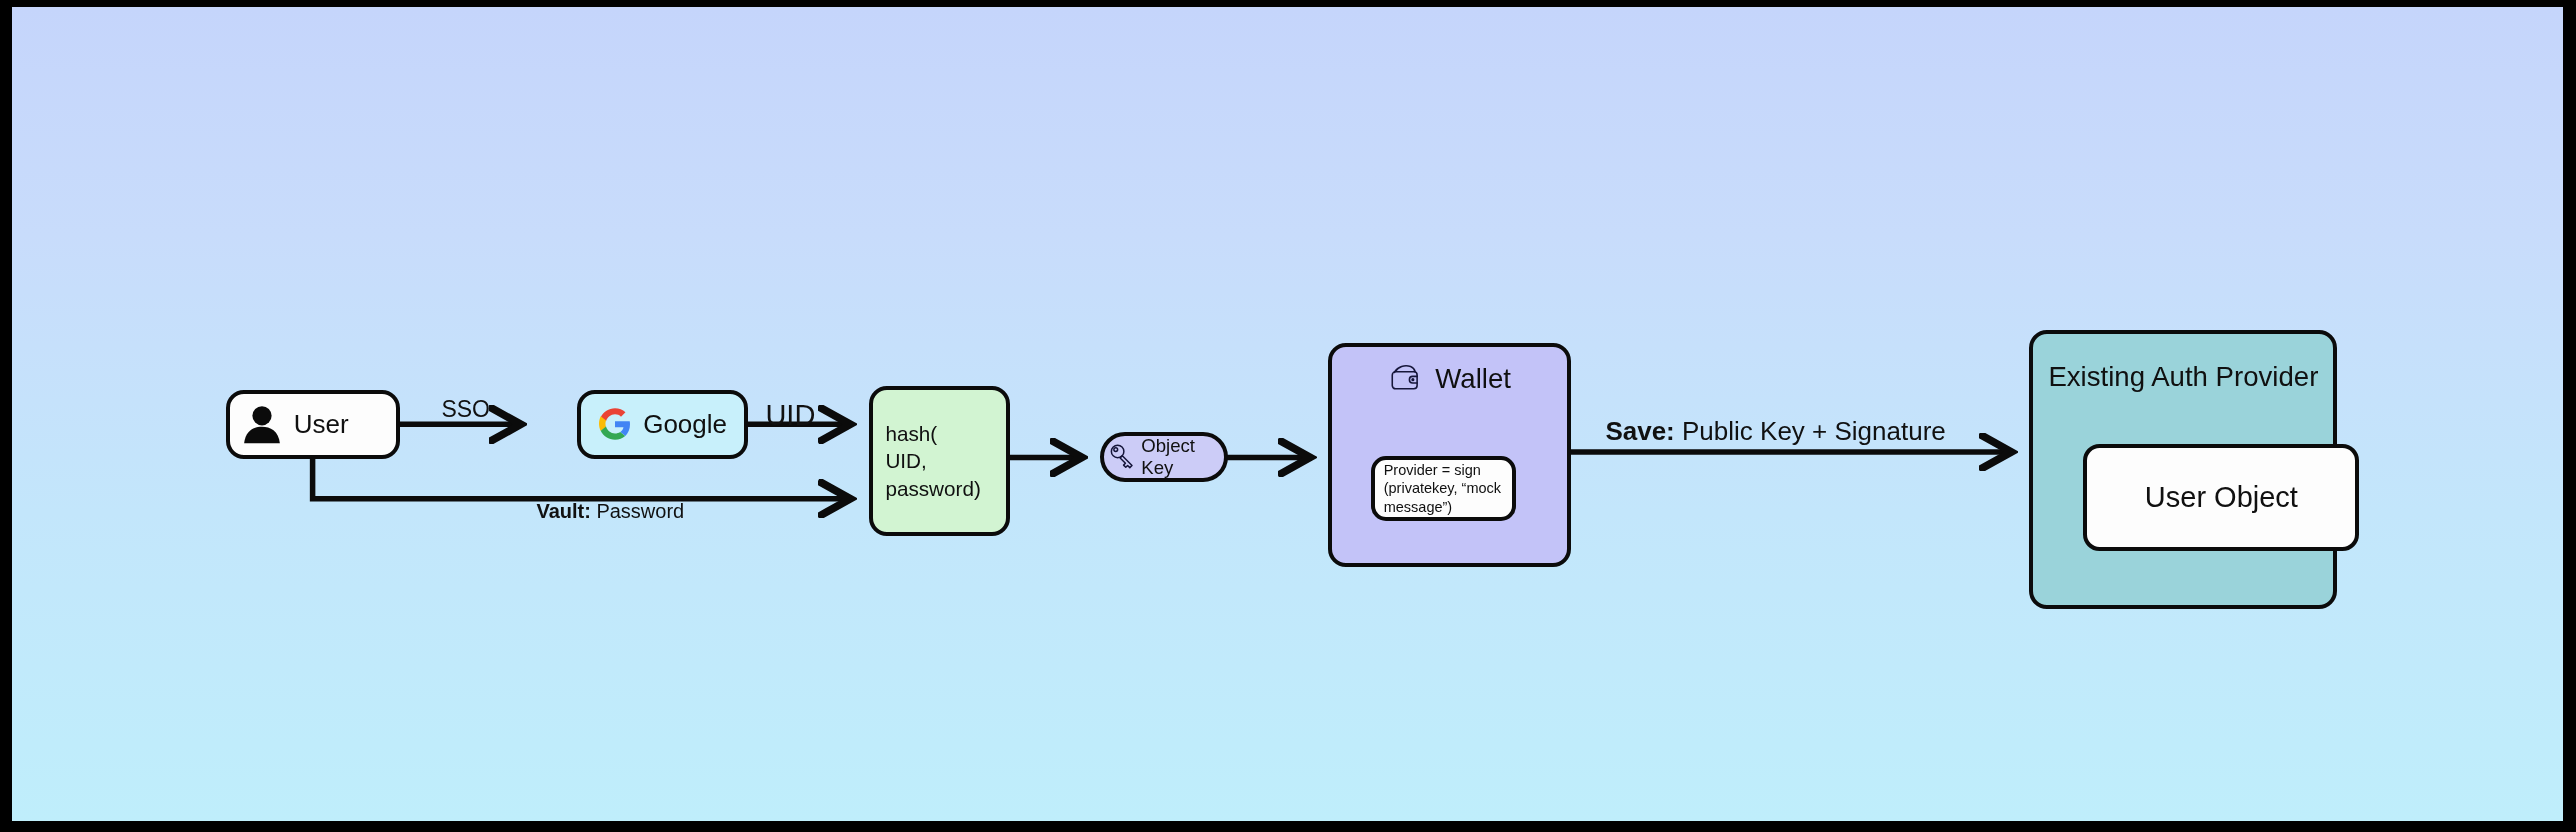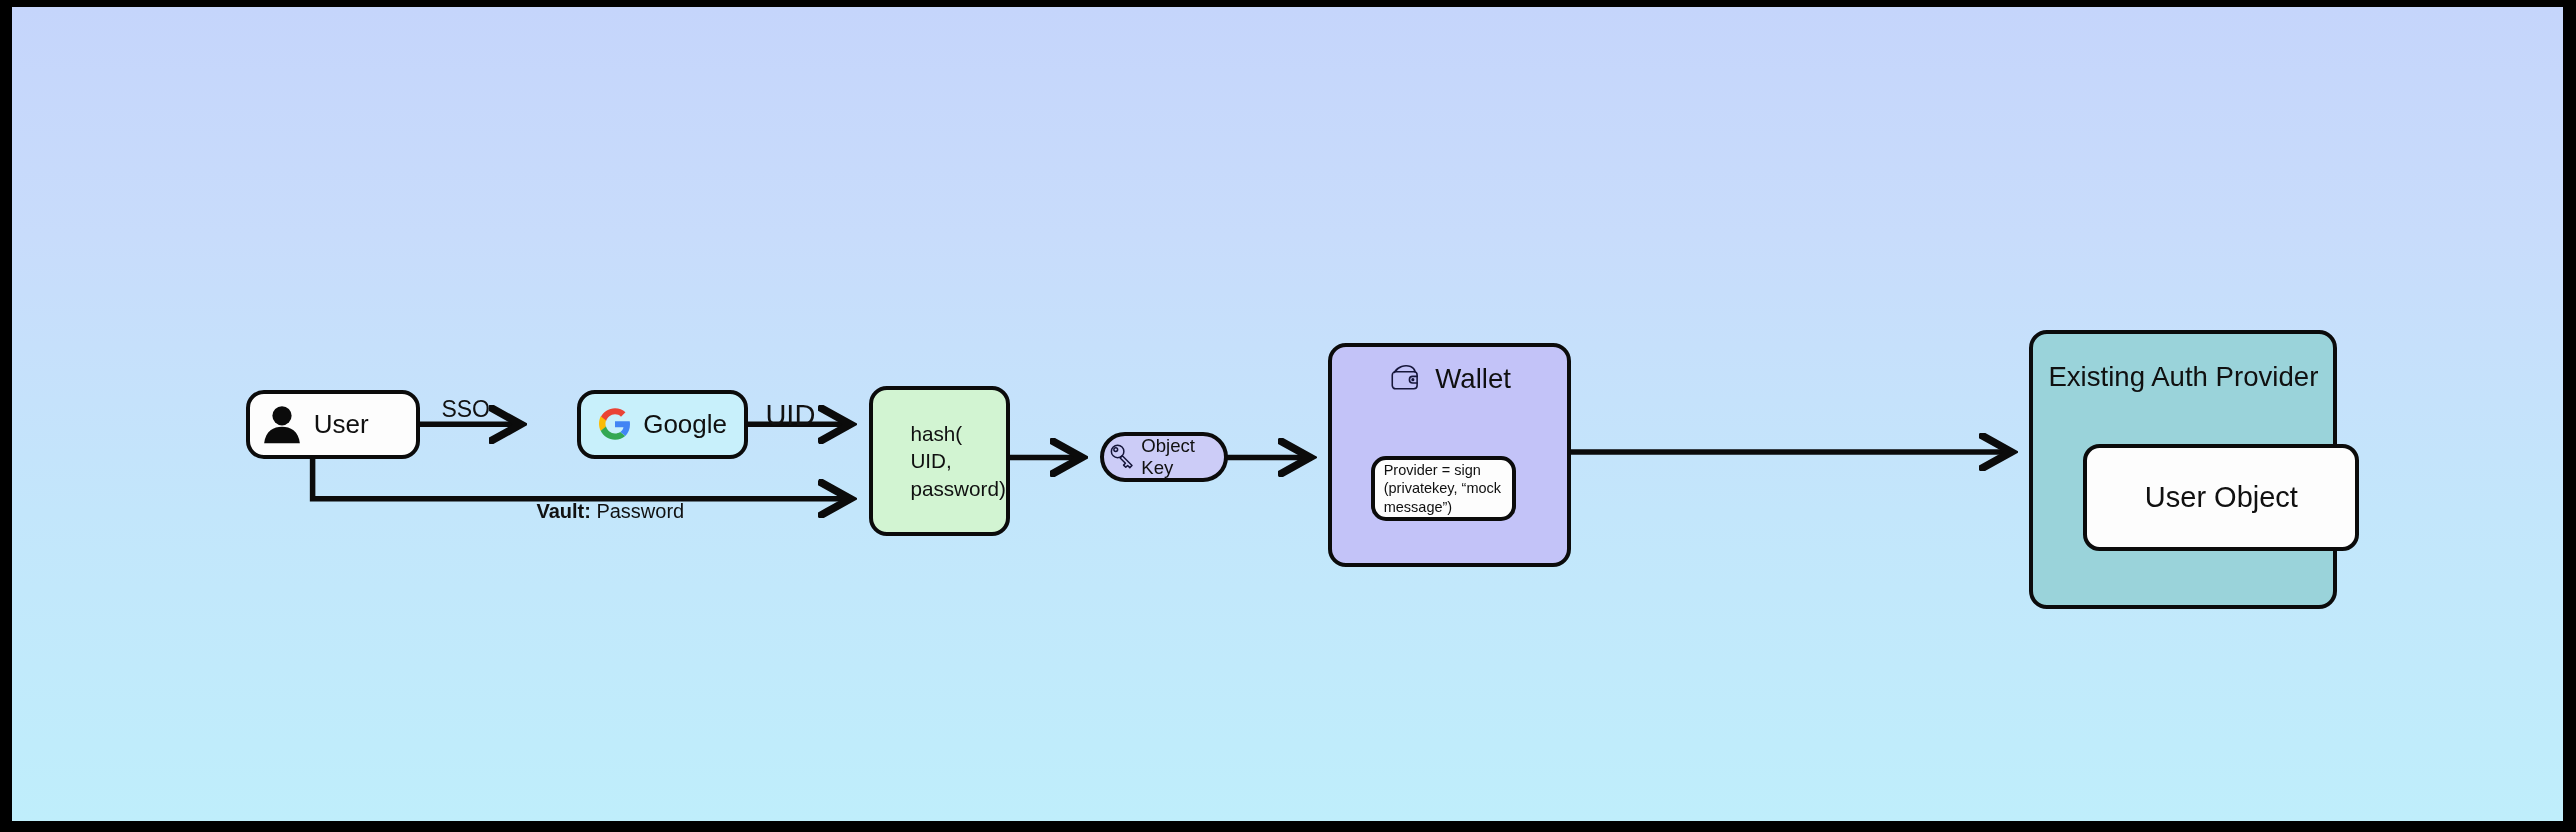--- a/index.html
+++ b/index.html
@@ -48,21 +48,20 @@
   #node-user {
     left: 214px;
     top: 383px;
     width: 174px;
     height: 69px;
     border-radius: 18px;
     background: #fdfdfd;
     justify-content: flex-start;
     padding-left: 9.7px;
     gap: 9.7px;
-    margin-left: 20px;
   }
   #node-user .label { font-size: 26px; }
 
   
   #node-google {
     left: 527px;
     top: 383px;
     width: 171px;
     height: 69px;
     border-radius: 18px;
@@ -74,21 +73,21 @@
 
   
   #node-hash {
     left: 857px;
     top: 379px;
     width: 141px;
     height: 150px;
     border-radius: 18px;
     background: #d2f4d2;
     justify-content: flex-start;
-    padding-left: 37px;
+    padding-left: 12px;
   }
   #node-hash .label {
     font-size: 20.7px;
     line-height: 1.32;
     white-space: pre-line;
     text-align: left;
   }
 
   
   #node-privatekey {
@@ -232,20 +231,24 @@
 
     <div class="edge-label" id="label-sso">SSO</div>
 
     <div class="edge-label" id="label-uid">UID</div>
 
     <div class="edge-label" id="label-vault">
       <span class="strong">Vault:</span>
       <span>Password</span>
     </div>
 
+    <div class="edge-label" id="label-save">
+      <span class="strong">Save:</span>
+      <span>Public Key + Signature</span>
+    </div>
 
     <div class="node" id="node-user">
       <span class="icon">
         <svg width="44" height="44" viewBox="0 0 64 64" aria-hidden="true">
           <circle cx="32" cy="20" r="14" fill="#0b0b0b"></circle>
           <path d="M6 60 C 8 42 20 36 32 36 C 44 36 56 42 58 60 Z" fill="#0b0b0b"></path>
         </svg>
       </span>
       <span class="label">User</span>
     </div>

